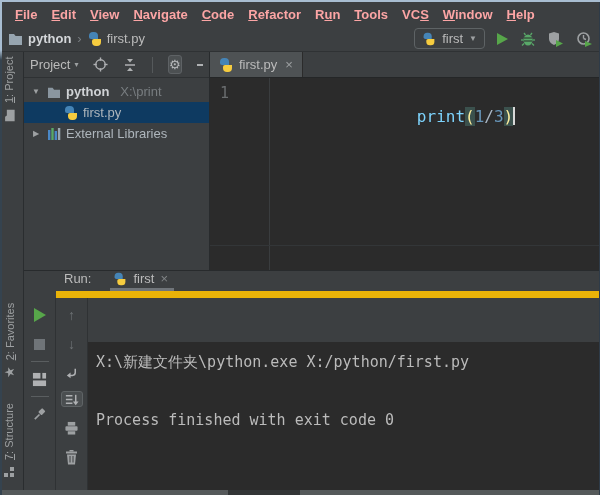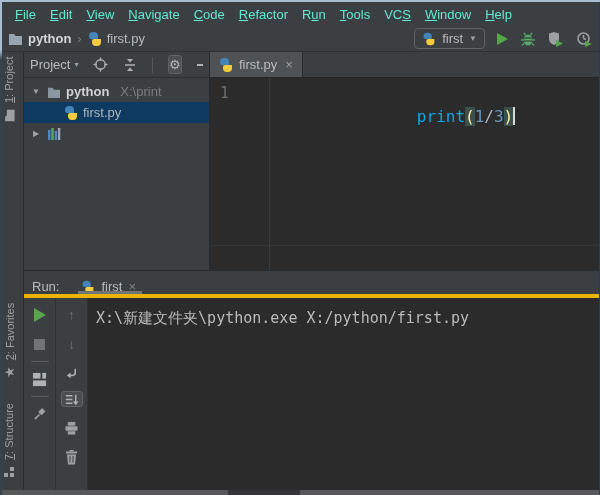--- a/index.html
+++ b/index.html
@@ -8,21 +8,21 @@
     position:relative; width:600px; height:495px; overflow:hidden;
     background:#3C3F41; border-top:2px solid #A8BDD1;
     color:#BBBBBB; font-size:13px;
   }
   .edge-left{position:absolute;left:0;top:0;bottom:0;width:2px;z-index:60;
     background:linear-gradient(#A8BDD1 0,#A8BDD1 48px,#35434F 58px,#35434F 100%);}
   .edge-right{position:absolute;right:0;top:0;bottom:0;width:1px;background:#2E3B48;z-index:60;}
 
   
   .menubar{height:24px;display:flex;align-items:center;padding-left:8px;background:#3C3F41;}
-  .menu-item{padding:0 7px;color:#5eead4;cursor:default;}
+  .menu-item{padding:0 7px;color:#fca5a5;cursor:default;font-weight:bold;}
   .menu-item u{text-decoration:underline;}
 
   
   .toolbar{height:26px;display:flex;align-items:center;background:#3C3F41;
     border-bottom:1px solid #2F3234;padding:0 8px;}
   .crumb-label{font-weight:bold;color:#D4D7DA;margin-left:5px;}
   .crumb-file{color:#BBBBBB;margin-left:5px;}
   .chevron{color:#787D81;margin:0 6px;font-size:13px;}
   .toolbar-right{margin-left:auto;display:flex;align-items:center;gap:12px;}
   .runconfig{display:flex;align-items:center;gap:6px;border:1px solid #5E6365;
@@ -71,45 +71,45 @@
 
   .editor-panel{flex:1;display:flex;flex-direction:column;min-width:0;background:#2B2B2B;}
   .tabbar{height:26px;background:#3C3F41;border-bottom:1px solid #242627;display:flex;flex:0 0 auto;}
   .tab{display:flex;align-items:center;gap:6px;background:#4E5254;padding:0 9px;
     border-right:1px solid #2B2B2B;color:#BBBBBB;}
   .tab .close{color:#9DA0A2;font-size:13px;margin-left:2px;}
   .editor-content{flex:1;display:flex;position:relative;font-family:"DejaVu Sans Mono","Liberation Mono",monospace;}
   .gutter{width:60px;flex:0 0 auto;border-right:1px solid #3A3D3F;color:#6A6D6F;
     font-size:15px;padding:6px 0 0 10px;}
   .code-area{padding:4px 0 0 12px;font-size:16px;line-height:23px;white-space:pre;}
-  .tk-fn{color:#0ea5e9;} .tk-num{color:#6897BB;} .tk-op{color:#A9B7C6;}
+  .tk-fn{color:#7dd3fc;} .tk-num{color:#6897BB;} .tk-op{color:#A9B7C6;}
   .tk-paren{color:#FFEF9E;background:#3B514D;}
   .cursor{display:inline-block;width:2px;height:18px;background:#D8D8D8;vertical-align:-3px;}
   .editor-hline{position:absolute;left:0;right:0;top:167px;height:1px;background:#333638;}
 
   
   .run-panel{flex:1;display:flex;flex-direction:column;border-top:1px solid #282B2D;min-height:0;}
-  .run-header{height:27px;background:#3C3F41;border-bottom:4px solid #eab308;
-    display:flex;align-items:flex-end;position:relative;flex:0 0 auto;}
+  .run-header{height:27px;background:#3C3F41;border-bottom:7px solid #eab308;
+    display:flex;align-items:flex-start;position:relative;flex:0 0 auto;margin-left:32px;}
   .run-label{margin-left:8px;color:#BBBBBB;}
   .run-tab{display:flex;align-items:center;gap:6px;margin-left:22px;color:#BBBBBB;}
   .run-tab .close{color:#808486;font-size:13px;}
   .run-tab-underline{position:absolute;left:54px;bottom:0;width:64px;height:3px;background:#70757A;}
   .run-body{flex:1;display:flex;min-height:0;}
   .icol{width:32px;flex:0 0 auto;background:#3C3F41;border-right:1px solid #2F3234;
     display:flex;flex-direction:column;align-items:center;padding-top:9px;}
   .icol .ic{height:16px;display:flex;align-items:center;justify-content:center;margin-bottom:13px;}
   .icol .isep{width:18px;height:1px;background:#5A5E60;margin:-4px 0 9px 0;}
   .stop-sq{width:11px;height:11px;background:#6F7478;}
   .arrow-glyph{font-size:14px;color:#6E7275;line-height:1;}
   .hl-box{width:22px;height:22px;background:#4A4E50;border:1px solid #5F6466;border-radius:3px;
     display:flex;align-items:center;justify-content:center;margin-top:-3px;}
   .console{flex:1;background:#2B2B2B;color:#BBBBBB;overflow:hidden;
     font-family:"DejaVu Sans Mono","Liberation Mono",monospace;font-size:15px;
-    line-height:29px;padding:6px 0 0 8px;white-space:pre;}
+    line-height:29px;padding:6px 0 0 8px;white-space:pre;margin-top:44px;}
 
   
   .bottom-strip{height:5px;background:#55595A;position:relative;}
   .bottom-strip .seg{position:absolute;left:228px;top:0;width:72px;height:5px;background:#323536;}
 
   .star-glyph{color:#9DA0A2;font-size:13px;line-height:1;}
   svg{display:block;}
 </style>
 </head>
 <body>
@@ -257,20 +257,21 @@
             <div class="tree-row indent1">
               <span class="tw">▶</span>
               <span>
                 <svg width="14" height="13" viewBox="0 0 14 13">
                   <rect x="1" y="3" width="2.4" height="10" fill="#4A88C7"></rect>
                   <rect x="4.3" y="1" width="2.4" height="12" fill="#59A869"></rect>
                   <rect x="7.6" y="4" width="2.4" height="9" fill="#4A88C7"></rect>
                   <rect x="10.9" y="1" width="2.4" height="12" fill="#9AA7B0"></rect>
                 </svg>
               </span>
+              <span>External Libraries</span>
             </div>
           </div>
         </div>
 
         <div class="editor-panel">
           <div class="tabbar">
             <div class="tab">
               <span class="pyico"></span>
               <span>first.py</span>
               <span class="close">×</span>
@@ -353,21 +354,21 @@
               <svg width="13" height="15" viewBox="0 0 13 15">
                 <rect x="1" y="1.5" width="11" height="2" fill="#9DA0A2"></rect>
                 <rect x="4.5" y="0" width="4" height="1.5" fill="#9DA0A2"></rect>
                 <path d="M2 4.5 h9 l-1 10 H3 Z" fill="#9DA0A2"></path>
                 <line x1="5" y1="6" x2="5" y2="12.5" stroke="#3C3F41" stroke-width="1"></line>
                 <line x1="8" y1="6" x2="8" y2="12.5" stroke="#3C3F41" stroke-width="1"></line>
               </svg>
             </span>
           </div>
 
-          <div class="console" id="console-out"><div class="console-line">X:\新建文件夹\python.exe X:/python/first.py</div><div class="console-line">&nbsp;</div></div>
+          <div class="console" id="console-out"><div class="console-line">X:\新建文件夹\python.exe X:/python/first.py</div><div class="console-line">&nbsp;</div><div class="console-line">Process finished with exit code 0</div></div>
         </div>
       </div>
     </div>
   </div>
 
   <div class="bottom-strip">
     <div class="seg"></div>
   </div>
 </div>
 

